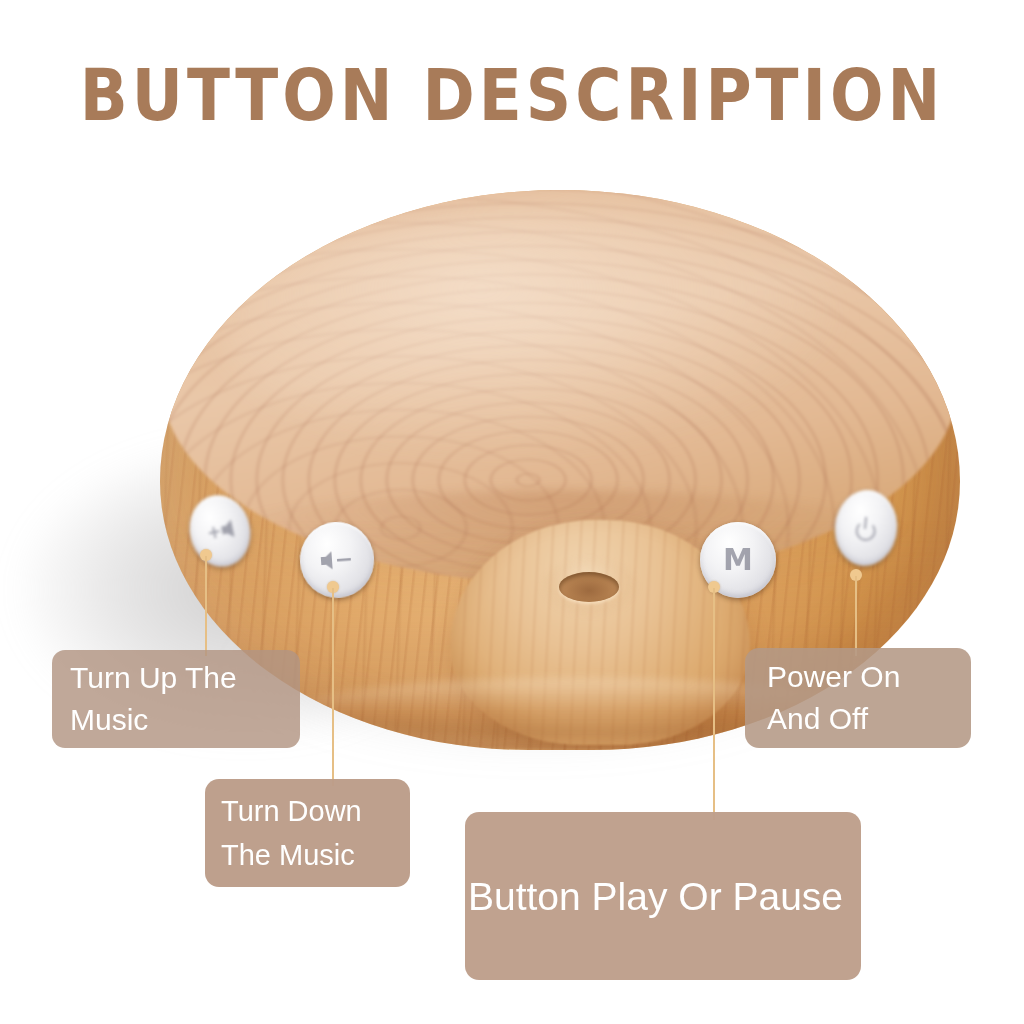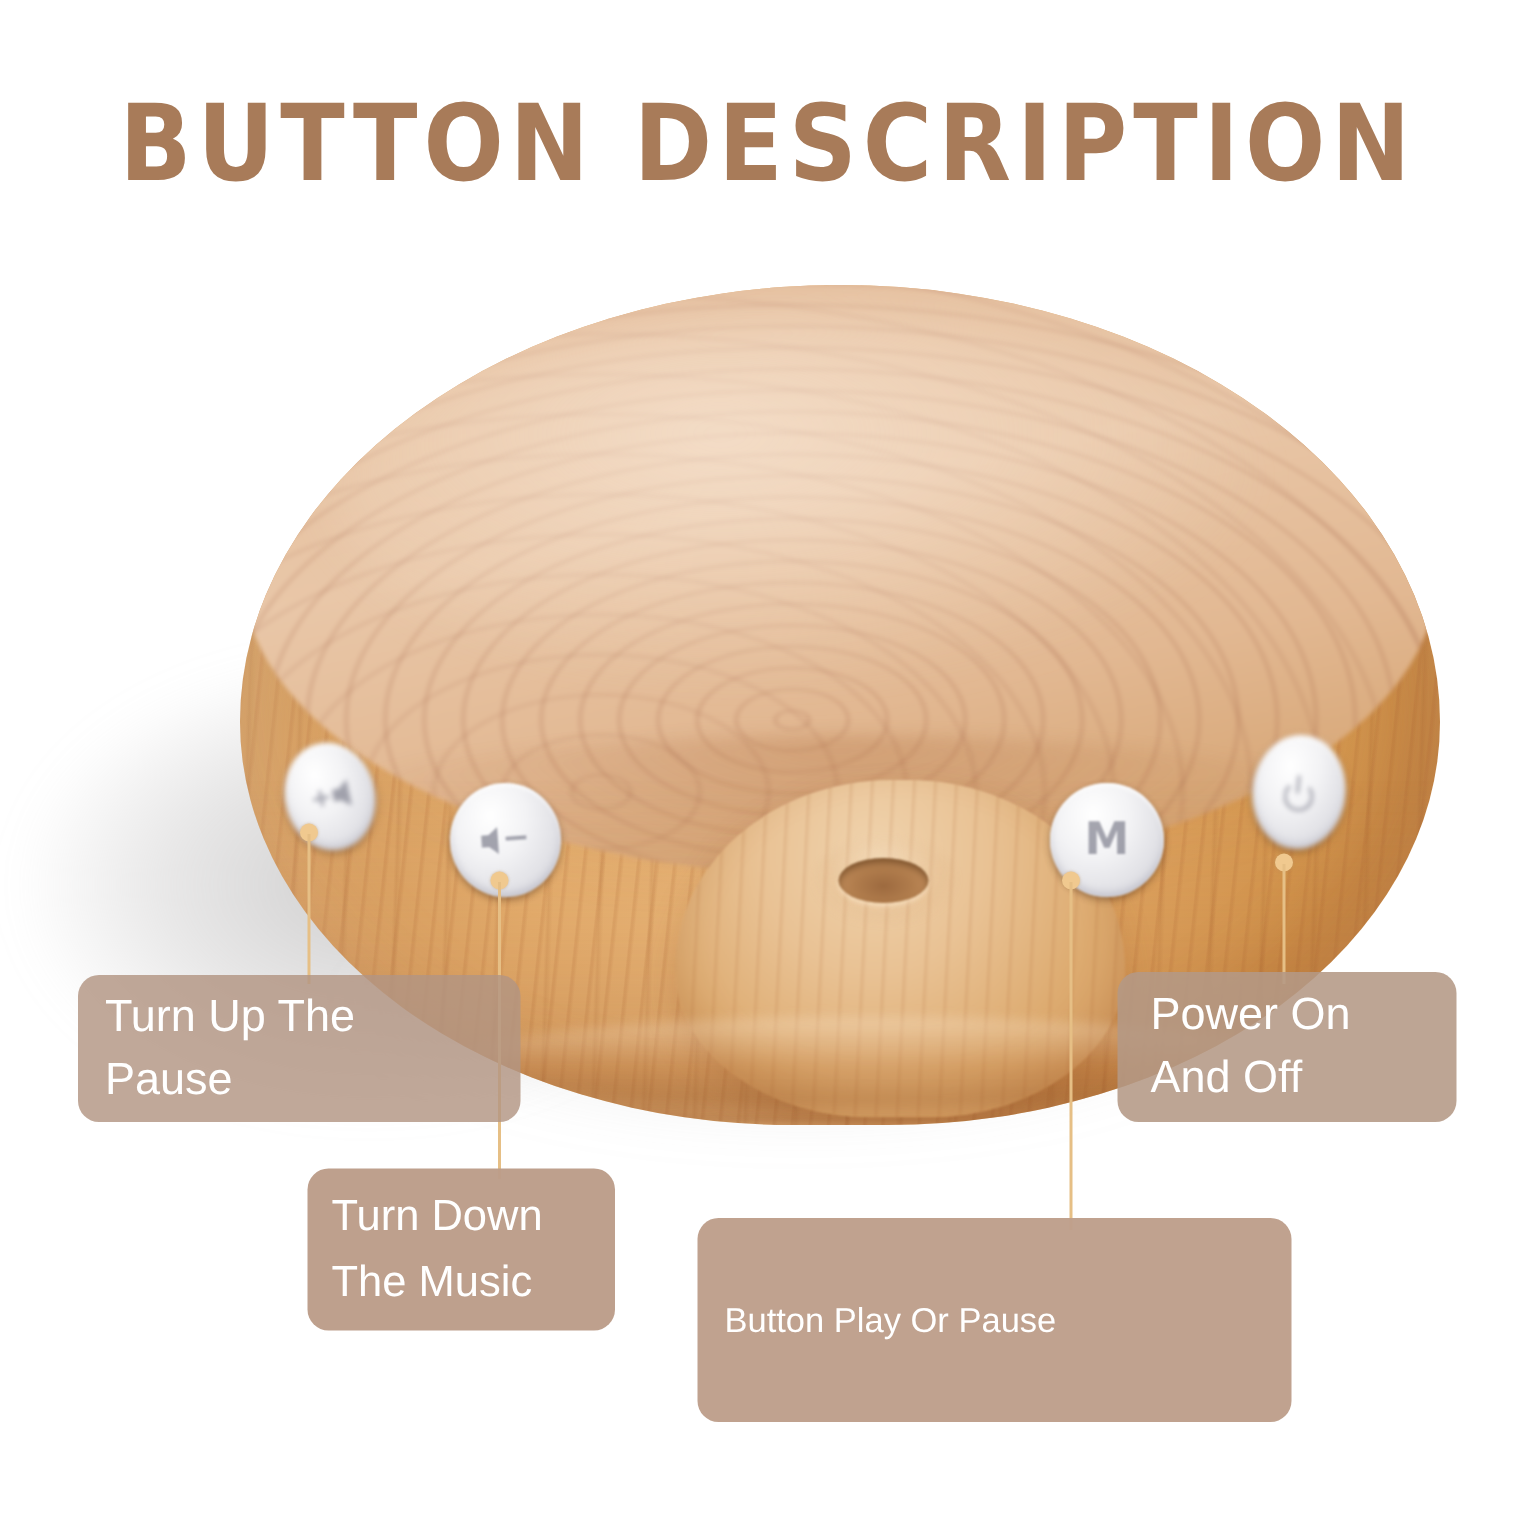--- a/index.html
+++ b/index.html
@@ -333,35 +333,36 @@
     box-sizing: border-box;
     display: flex;
     flex-direction: column;
     justify-content: center;
   }
   .label-box .line {
     white-space: nowrap;
   }
 
   #lbl-volup {
-    left: 52px;  top: 650px;  width: 295px; height: 98px;
+    left: 52px;  top: 650px;  width: 248px; height: 98px;
     padding: 0 18px;
     font-size: 30px; line-height: 42px;
     background: rgba(178,149,131,0.82);
+    border-radius: 13px;
   }
   #lbl-voldown {
     left: 205px; top: 779px;  width: 205px; height: 108px;
     padding: 12px 16px;
     font-size: 29px; line-height: 44px;
     background: rgba(188,157,137,0.97);
   }
   #lbl-play {
-    left: 465px; top: 812px;  width: 396px; height: 136px;
-    padding: 0 18px;
-    font-size: 23px; line-height: 47px;
+    left: 465px; top: 812px;  width: 396px; height: 168px;
+    padding: 0 3px;
+    font-size: 39px; line-height: 47px;
     background: rgba(190,159,139,0.97);
   }
   #lbl-power {
     left: 745px; top: 648px;  width: 226px; height: 100px;
     padding: 0 22px;
     font-size: 30px; line-height: 42px;
     background: rgba(180,152,133,0.88);
   }
 </style>
 </head>
@@ -425,21 +426,21 @@
   <div class="lead" style="left:332px; top:588px; height:198px;"></div>
 
   <div class="lead-dot" style="left:708px; top:581px;"></div>
   <div class="lead" style="left:713px; top:588px; height:232px;"></div>
 
   <div class="lead-dot" style="left:850px; top:569px;"></div>
   <div class="lead" style="left:855px; top:576px; height:80px;"></div>
 
   <div class="label-box" id="lbl-volup">
     <span class="line">Turn Up The</span>
-    <span class="line">Pause</span>
+    <span class="line">Music</span>
   </div>
 
   <div class="label-box" id="lbl-voldown">
     <span class="line">Turn Down</span>
     <span class="line">The Music</span>
   </div>
 
   <div class="label-box" id="lbl-play">
     <span class="line">Button Play Or Pause</span>
   </div>

